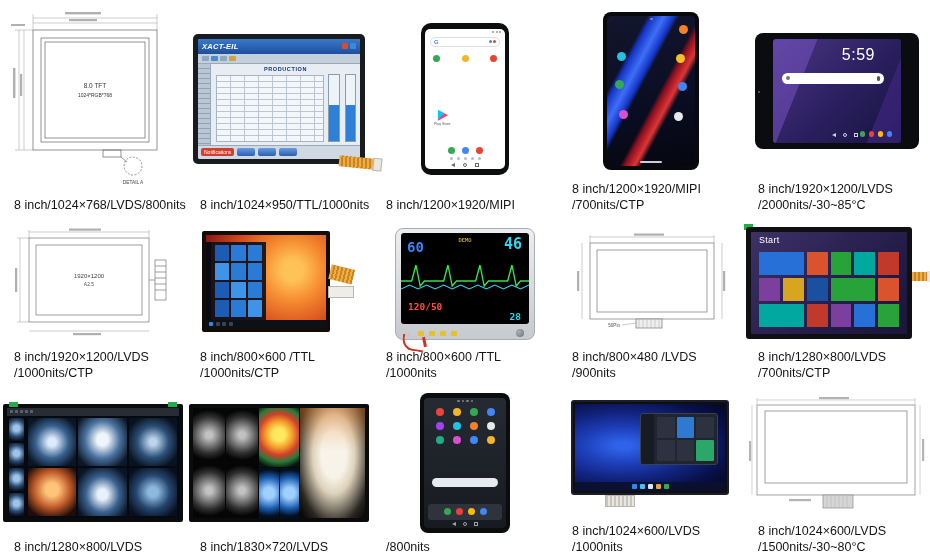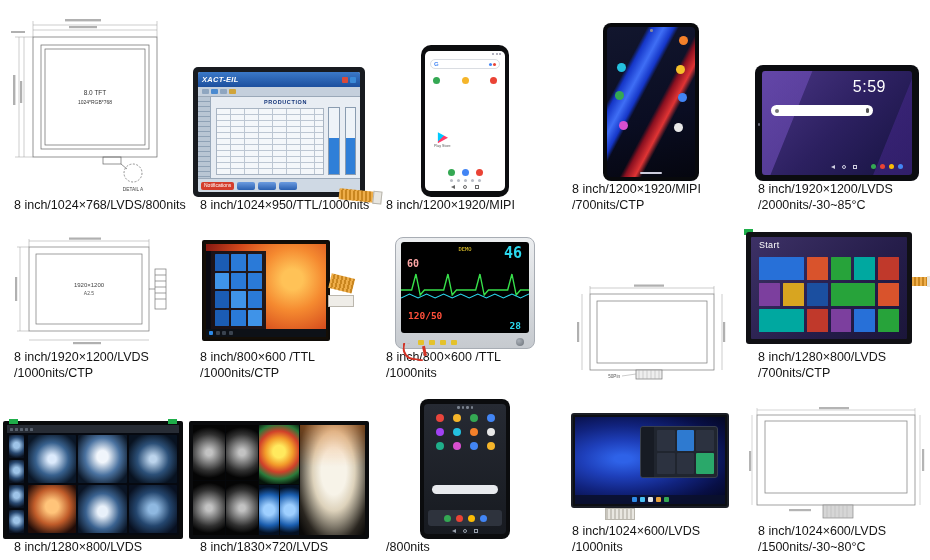--- a/index.html
+++ b/index.html
@@ -1,20 +1,20 @@
 <!DOCTYPE html>
 <html><head>
 <meta charset="utf-8">
 <style>
 *{margin:0;padding:0;box-sizing:border-box}
 body{background:#fff}
 #page{width:930px;height:560px;background:#fff;font-family:"Liberation Sans",sans-serif;overflow:hidden;position:relative}
 .grid{display:grid;grid-template-columns:repeat(5,186px);grid-template-rows:218px 168px 174px}
 .cell{display:flex;flex-direction:column;align-items:center;position:relative}
-.vwrap{flex:1;display:flex;align-items:flex-end;justify-content:center;width:100%;position:relative}
+.vwrap{flex:1;display:flex;align-items:center;justify-content:center;width:100%;position:relative}
 .cap{width:100%;padding:0 0 5px 14px;font-size:12.5px;line-height:1.28;color:#151515}
 .cap div{white-space:nowrap}
 svg{display:block}
 i,b{display:block;font-style:normal}
 
 
 .v2{width:172px;height:130px;background:#181b20;border-radius:5px;padding:5px;position:relative}
 .v2-screen{width:100%;height:100%;background:#dde4ec;border-radius:2px;overflow:hidden;display:flex;flex-direction:column;position:relative}
 .v2-header{height:15px;background:linear-gradient(#3b79c8,#1c4f9e);display:flex;align-items:center;justify-content:space-between;padding:0 4px;flex:none}
 .v2-logo{color:#fff;font-size:7.5px;font-weight:bold;font-style:italic;letter-spacing:.3px}
@@ -78,21 +78,21 @@
 .v4-screen .ic:nth-of-type(2){top:9px;right:7px;background:#f4802a}
 .v4-screen .ic:nth-of-type(3){top:36px;left:10px;background:#24c1e0}
 .v4-screen .ic:nth-of-type(4){top:38px;right:10px;background:#f5c02a}
 .v4-screen .ic:nth-of-type(5){top:64px;left:8px;background:#34a853}
 .v4-screen .ic:nth-of-type(6){top:66px;right:8px;background:#4285f4}
 .v4-screen .ic:nth-of-type(7){top:94px;left:12px;background:#d84fd0}
 .v4-screen .ic:nth-of-type(8){top:96px;right:12px;background:#e8e8e8}
 .v4-bar{position:absolute;bottom:3px;left:50%;width:22px;margin-left:-11px;height:2px;border-radius:1px;background:#ccd}
 
 
-.v5{width:164px;height:116px;background:#0b0c10;border-radius:8px;padding:6px 7px;position:relative}
+.v5{width:164px;height:116px;background:#0b0c10;border-radius:8px;padding:6px 18px;position:relative}
 .v5-cam{position:absolute;left:2.5px;top:50%;width:2.5px;height:2.5px;border-radius:50%;background:#667}
 .v5-screen{width:100%;height:100%;border-radius:3px;position:relative;overflow:hidden;background:linear-gradient(112deg,rgba(130,90,210,.45) 0 26%,rgba(0,0,0,0) 26.5%),linear-gradient(292deg,rgba(70,40,140,.55) 0 20%,rgba(0,0,0,0) 20.5%),linear-gradient(135deg,#4a3685,#2c2060 52%,#161340)}
 .v5-clock{position:absolute;top:7px;right:26px;color:#fff;font-size:16px;font-weight:300;letter-spacing:.5px}
 .v5-search{position:absolute;top:34px;left:9px;width:102px;height:11px;background:#fff;border-radius:6px;display:flex;align-items:center;justify-content:space-between;padding:0 4px}
 .v5-search i{width:4px;height:4px;border-radius:50%;background:#777}
 .v5-search b{width:3px;height:5px;border-radius:1.5px;background:#555}
 .v5-dock{position:absolute;bottom:6px;right:9px;display:flex;gap:3.5px}
 .v5-dock i{width:5.5px;height:5.5px;border-radius:50%}
 .v5-dock i:nth-child(1){background:#34a853}
 .v5-dock i:nth-child(2){background:#ea4335}
@@ -114,21 +114,21 @@
 .v7-menu i:nth-child(4n){background:#3f93e8}
 .v7-task{position:absolute;left:0;right:0;bottom:0;height:8px;background:#0d1117;display:flex;align-items:center;gap:2.5px;padding:0 3px}
 .v7-task i{width:4px;height:4px;border-radius:1px;background:#3a434f}
 .v7-task i:first-child{background:#2e8ae6}
 .v7-cable{position:absolute;left:128px;top:36px;width:24px;height:15px;background:repeating-linear-gradient(90deg,#eead49 0 2px,#c9861f 2px 4px);transform:rotate(14deg);transform-origin:left center}
 .v7-conn{position:absolute;left:126px;top:58px;width:26px;height:12px;background:#efede8;border:1px solid #bbb7ae}
 
 
 .v8{width:140px;height:112px;background:linear-gradient(#eceef0,#c6cacf);border:1px solid #a8adb4;border-radius:8px;padding:4px 5px 15px;position:relative}
 .v8-screen{width:100%;height:100%;background:#000;border-radius:3px;position:relative;overflow:hidden;font-family:"DejaVu Sans Mono",monospace}
-.v8-hr{position:absolute;top:16px;left:6px;color:#fca5a5;font-size:10px;font-weight:bold}
+.v8-hr{position:absolute;top:6px;left:6px;color:#3b82f6;font-size:14px;font-weight:bold}
 .v8-spo2{position:absolute;top:2px;right:7px;color:#2bd8ee;font-size:15px;font-weight:bold}
 .v8-demo{position:absolute;top:4px;left:0;right:0;text-align:center;color:#f2d22e;font-size:5.5px}
 .v8-wave{position:absolute;left:0;top:26px;width:100%;height:32px}
 .v8-nibp{position:absolute;bottom:12px;left:7px;color:#ff4f3a;font-size:9.5px;font-weight:bold}
 .v8-resp{position:absolute;bottom:2px;right:8px;color:#2bd8ee;font-size:9.5px;font-weight:bold}
 .v8-btns{position:absolute;bottom:3px;left:22px;display:flex;gap:5px}
 .v8-btns i{width:6px;height:5px;border-radius:1px;background:#e4c22c}
 .v8-knob{position:absolute;bottom:2px;right:10px;width:8px;height:8px;border-radius:50%;background:radial-gradient(circle at 35% 35%,#aab0b8,#6a7077)}
 .v8-wire{position:absolute;left:6px;bottom:-12px;width:22px;height:16px;border-left:2px solid #d23225;border-bottom:2px solid #d23225;border-bottom-left-radius:12px;transform:rotate(8deg)}
 .v8-wire2{position:absolute;left:27px;bottom:-8px;width:3px;height:10px;background:#d23225;transform:rotate(-12deg)}
@@ -535,20 +535,24 @@
         <g fill="#b0b0b0">
           <rect x="58" y="0.5" width="30" height="2.2"></rect>
               <rect x="1" y="38" width="2.2" height="20"></rect>
               <rect x="147" y="38" width="2.2" height="20"></rect>
         </g>
         <rect x="60" y="86" width="26" height="9" fill="#eeeeee" stroke="#777" stroke-width="0.7"></rect>
         <path d="M63 86v9M67 86v9M71 86v9M75 86v9M79 86v9M83 86v9" stroke="#aaaaaa" stroke-width="0.5"></path>
         <line x1="46" y1="92" x2="60" y2="90" stroke="#999" stroke-width="0.5"></line>
         <text x="44" y="94" font-size="4.6" fill="#555" text-anchor="end">50Pin</text>
       </svg>
+    </div>
+    <div class="cap">
+      <div>8 inch/800×480 /LVDS</div>
+      <div>/900nits</div>
     </div>
   </div>
 
   <div class="cell">
     <div class="vwrap">
       <div class="v10">
         <i class="v10-tab"></i>
         <div class="v10-panel">
           <div class="v10-screen">
             <div class="v10-start">Start</div>

